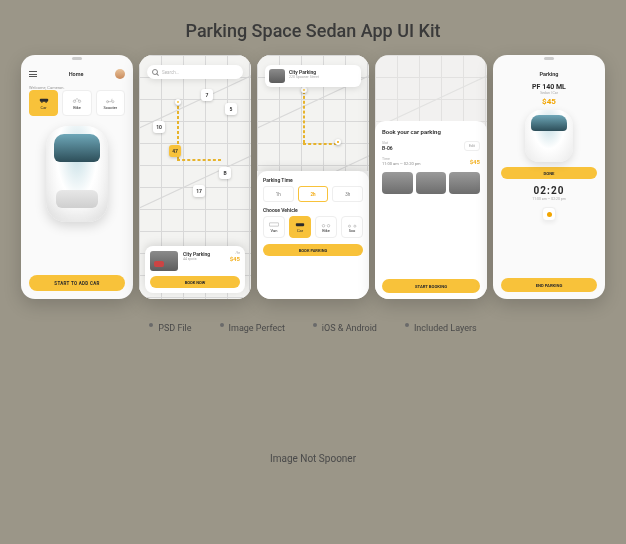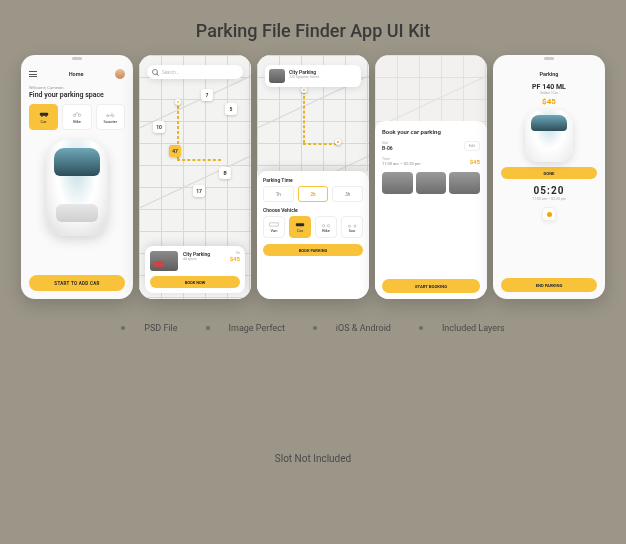--- a/index.html
+++ b/index.html
@@ -154,48 +154,47 @@
 .s5-car::before { content:""; position: absolute; top: 5px; left: 6px; right: 6px; height: 16px; background: linear-gradient(#6ea7b8,#2d4e59); border-radius: 8px 8px 4px 4px;}
 .s5-done { margin: 5px 8px 0; height: 12px; background: #f8c23a; border-radius: 6px; display: flex; align-items: center; justify-content: center; font-size: 4.2px; font-weight: 700; }
 .timer { text-align: center; font-size: 10px; font-weight: 700; margin-top: 6px; letter-spacing: 1px;}
 .timer-sub { text-align: center; font-size: 3.5px; color: #aaa; margin-top: 1px;}
 .loc-chip { width: 14px; height: 14px; background: #fff; border: 1px solid #eee; border-radius: 4px; margin: 6px auto 0; display: flex; align-items: center; justify-content: center; box-shadow: 0 2px 4px rgba(0,0,0,.06);}
 .loc-dot { width: 5px; height: 5px; background: #f2a500; border-radius: 50%; }
 .s5-end { position: absolute; bottom: 7px; left: 8px; right: 8px; height: 14px; background: #f8c23a; border-radius: 7px; display: flex; align-items: center; justify-content: center; font-size: 4.2px; font-weight: 700;}
 
 
 .features { display: flex; justify-content: center; gap: 28px; margin-top: 24px; }
-.feat { display: flex; align-items: center; gap: 19px; font-size: 9px; color: #4a4a4a; }
+.feat { display: flex; align-items: flex-start; gap: 5px; font-size: 9px; color: #4a4a4a; }
 .bullet { width: 4px; height: 4px; border-radius: 50%; background: #6a6a6a; }
 .disclaimer { text-align: center; font-size: 10px; color: #4a4a4a; margin-top: 120px; }
 </style>
 </head>
 <body>
 
-<div class="hero-title">Parking File Finder App UI Kit</div>
+<div class="hero-title">Parking Space Sedan App UI Kit</div>
 
 <div class="screens-row">
 
   <div class="phone">
     <div class="statusbar">
         <span></span>
         <span class="notch"></span>
         <span></span>
       </div>
     <div class="s1-head">
       <div class="hamburger">
           <span></span>
           <span></span>
           <span></span>
         </div>
       <div class="s1-title">Home</div>
       <div class="avatar"></div>
     </div>
     <div class="welcome">Welcome, Cameron.</div>
-    <div class="find-title">Find your parking space</div>
     <div class="type-row">
       <div class="type-card on">
         <svg class="type-icon" viewBox="0 0 24 14">
             <rect x="2" y="4" width="20" height="7" rx="2" fill="#2b2b2b"></rect>
             <circle cx="7" cy="12" r="2" fill="#2b2b2b"></circle>
             <circle cx="17" cy="12" r="2" fill="#2b2b2b"></circle>
           </svg>
         <span class="type-label">Car</span>
       </div>
       <div class="type-card">
@@ -341,21 +340,21 @@
         <span></span>
         <span class="notch"></span>
         <span></span>
       </div>
     <div class="s5-title">Parking</div>
     <div class="s5-plate">PF 140 ML</div>
     <div class="s5-sub">Sedan | Car</div>
     <div class="s5-price">$45</div>
     <div class="s5-car"></div>
     <div class="s5-done">DONE</div>
-    <div class="timer">05:20</div>
+    <div class="timer">02:20</div>
     <div class="timer-sub">11:00 am — 02:20 pm</div>
     <div class="loc-chip">
         <span class="loc-dot"></span>
       </div>
     <div class="s5-end">END PARKING</div>
   </div>
 
 </div>
 
 <div class="features">
@@ -370,13 +369,13 @@
   <div class="feat">
       <span class="bullet"></span>
       <span>iOS &amp; Android</span>
     </div>
   <div class="feat">
       <span class="bullet"></span>
       <span>Included Layers</span>
     </div>
 </div>
 
-<div class="disclaimer">Slot Not Included</div>
+<div class="disclaimer">Image Not Spooner</div>
 
 </body></html>

